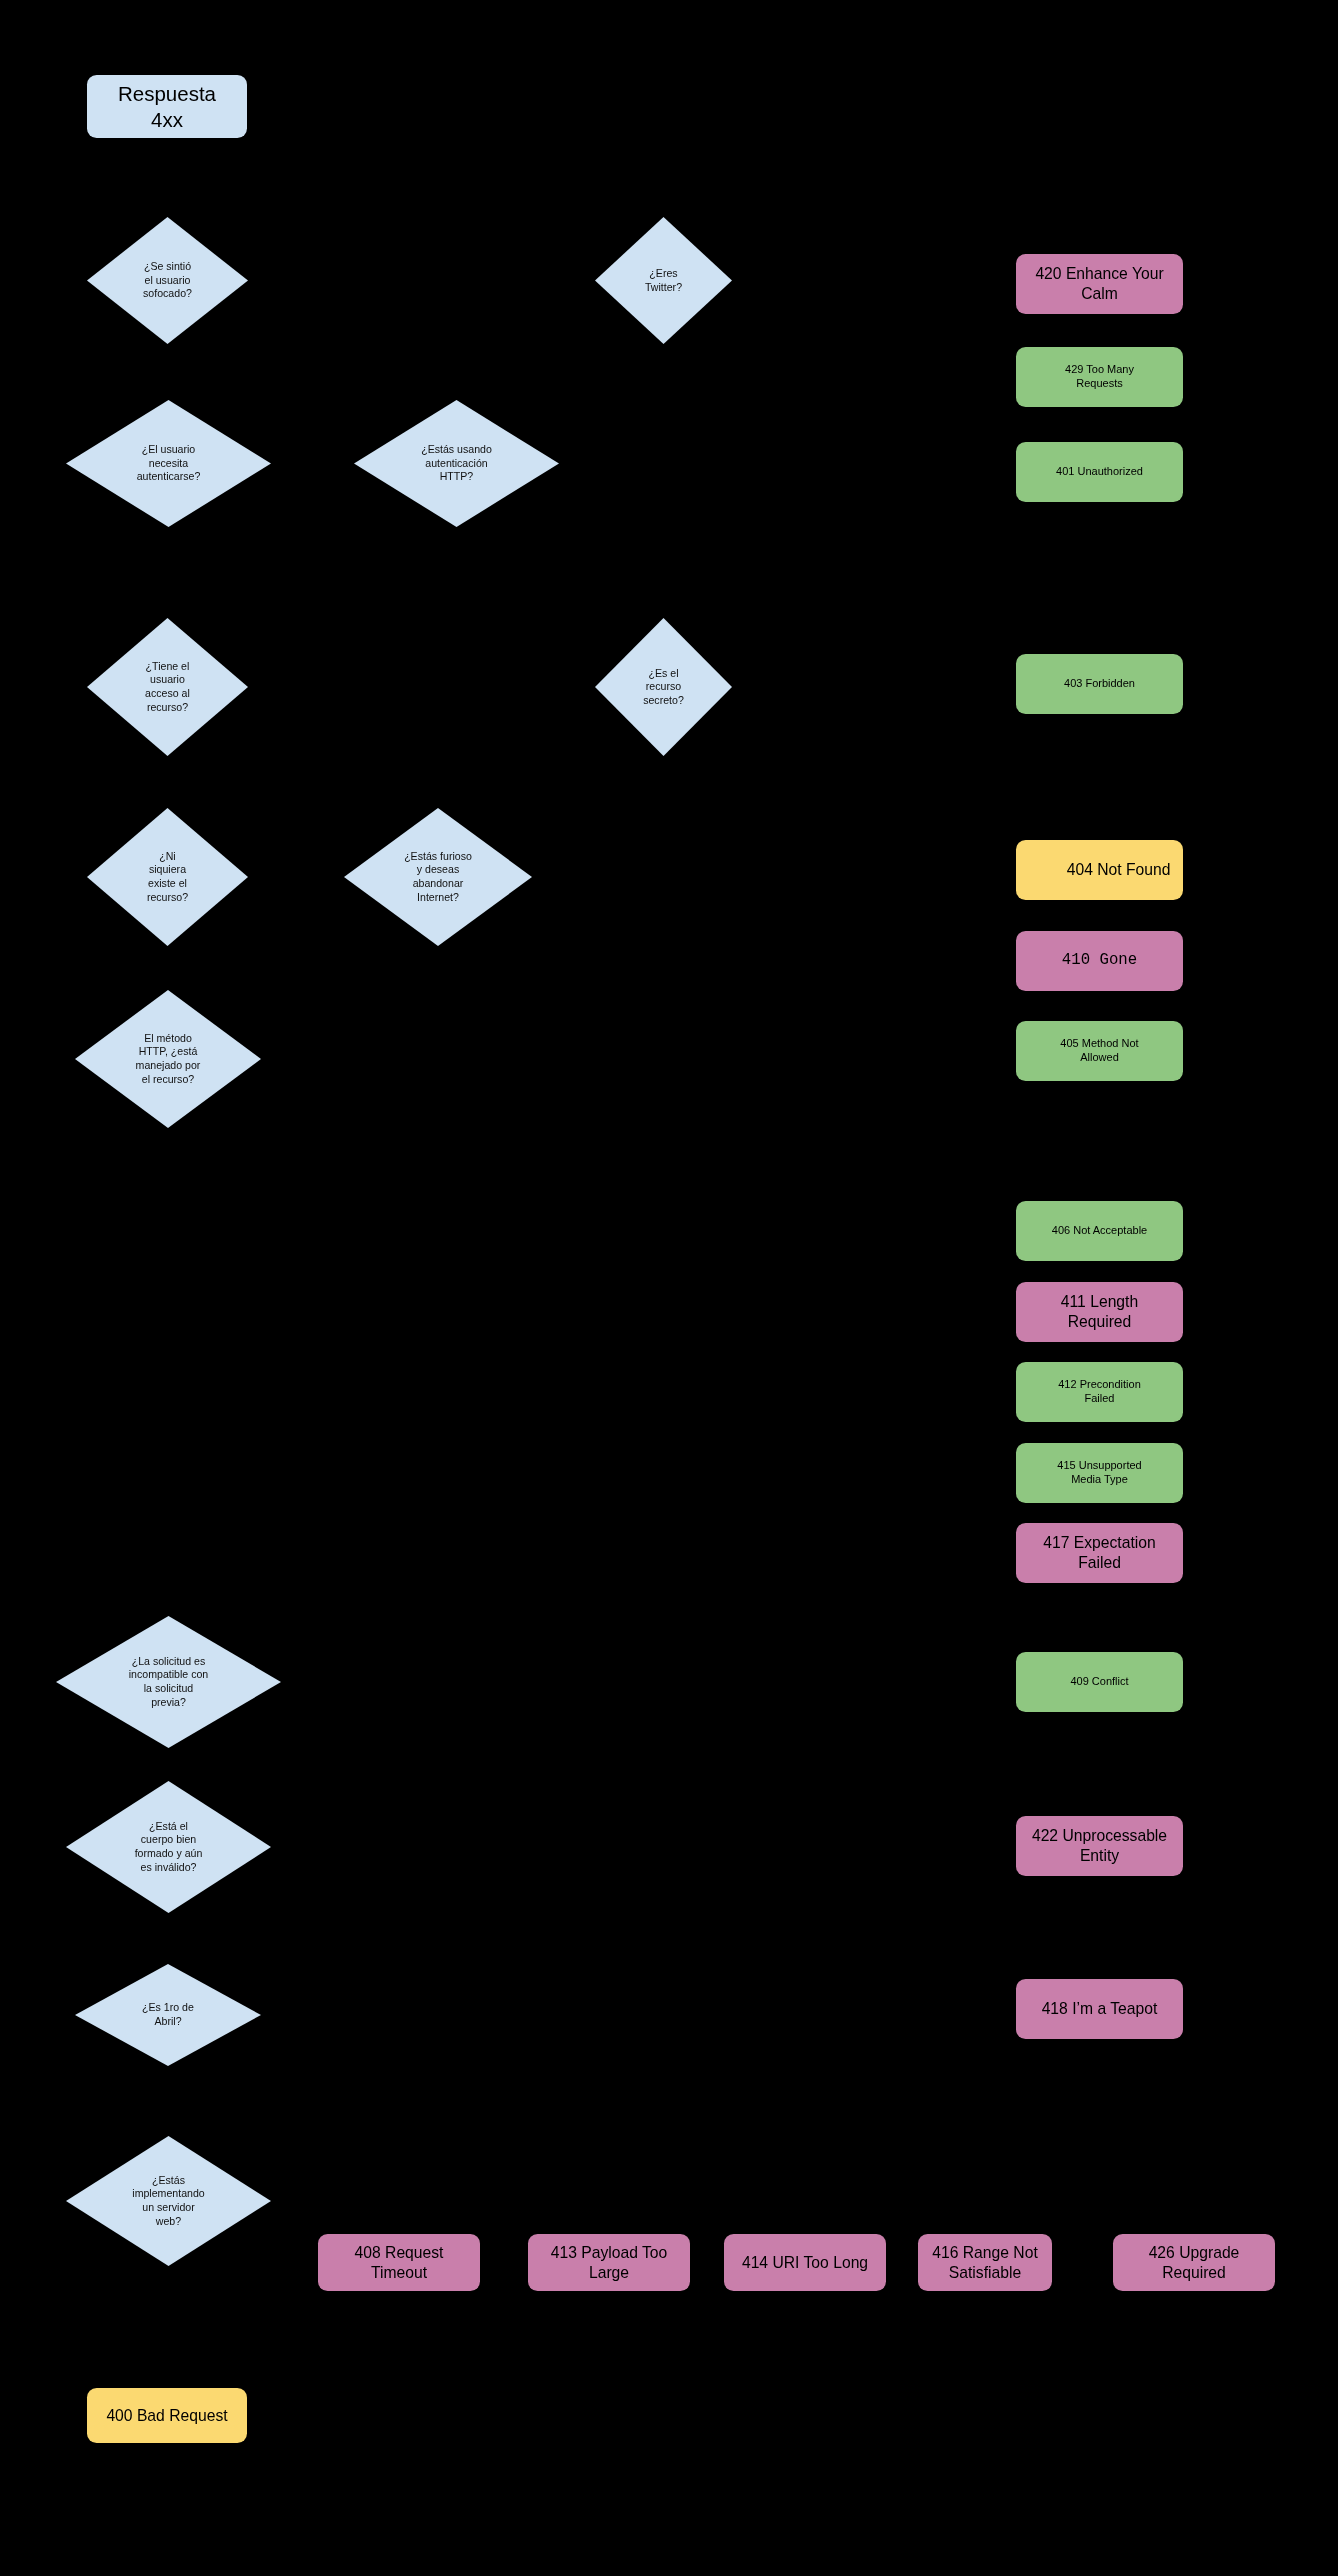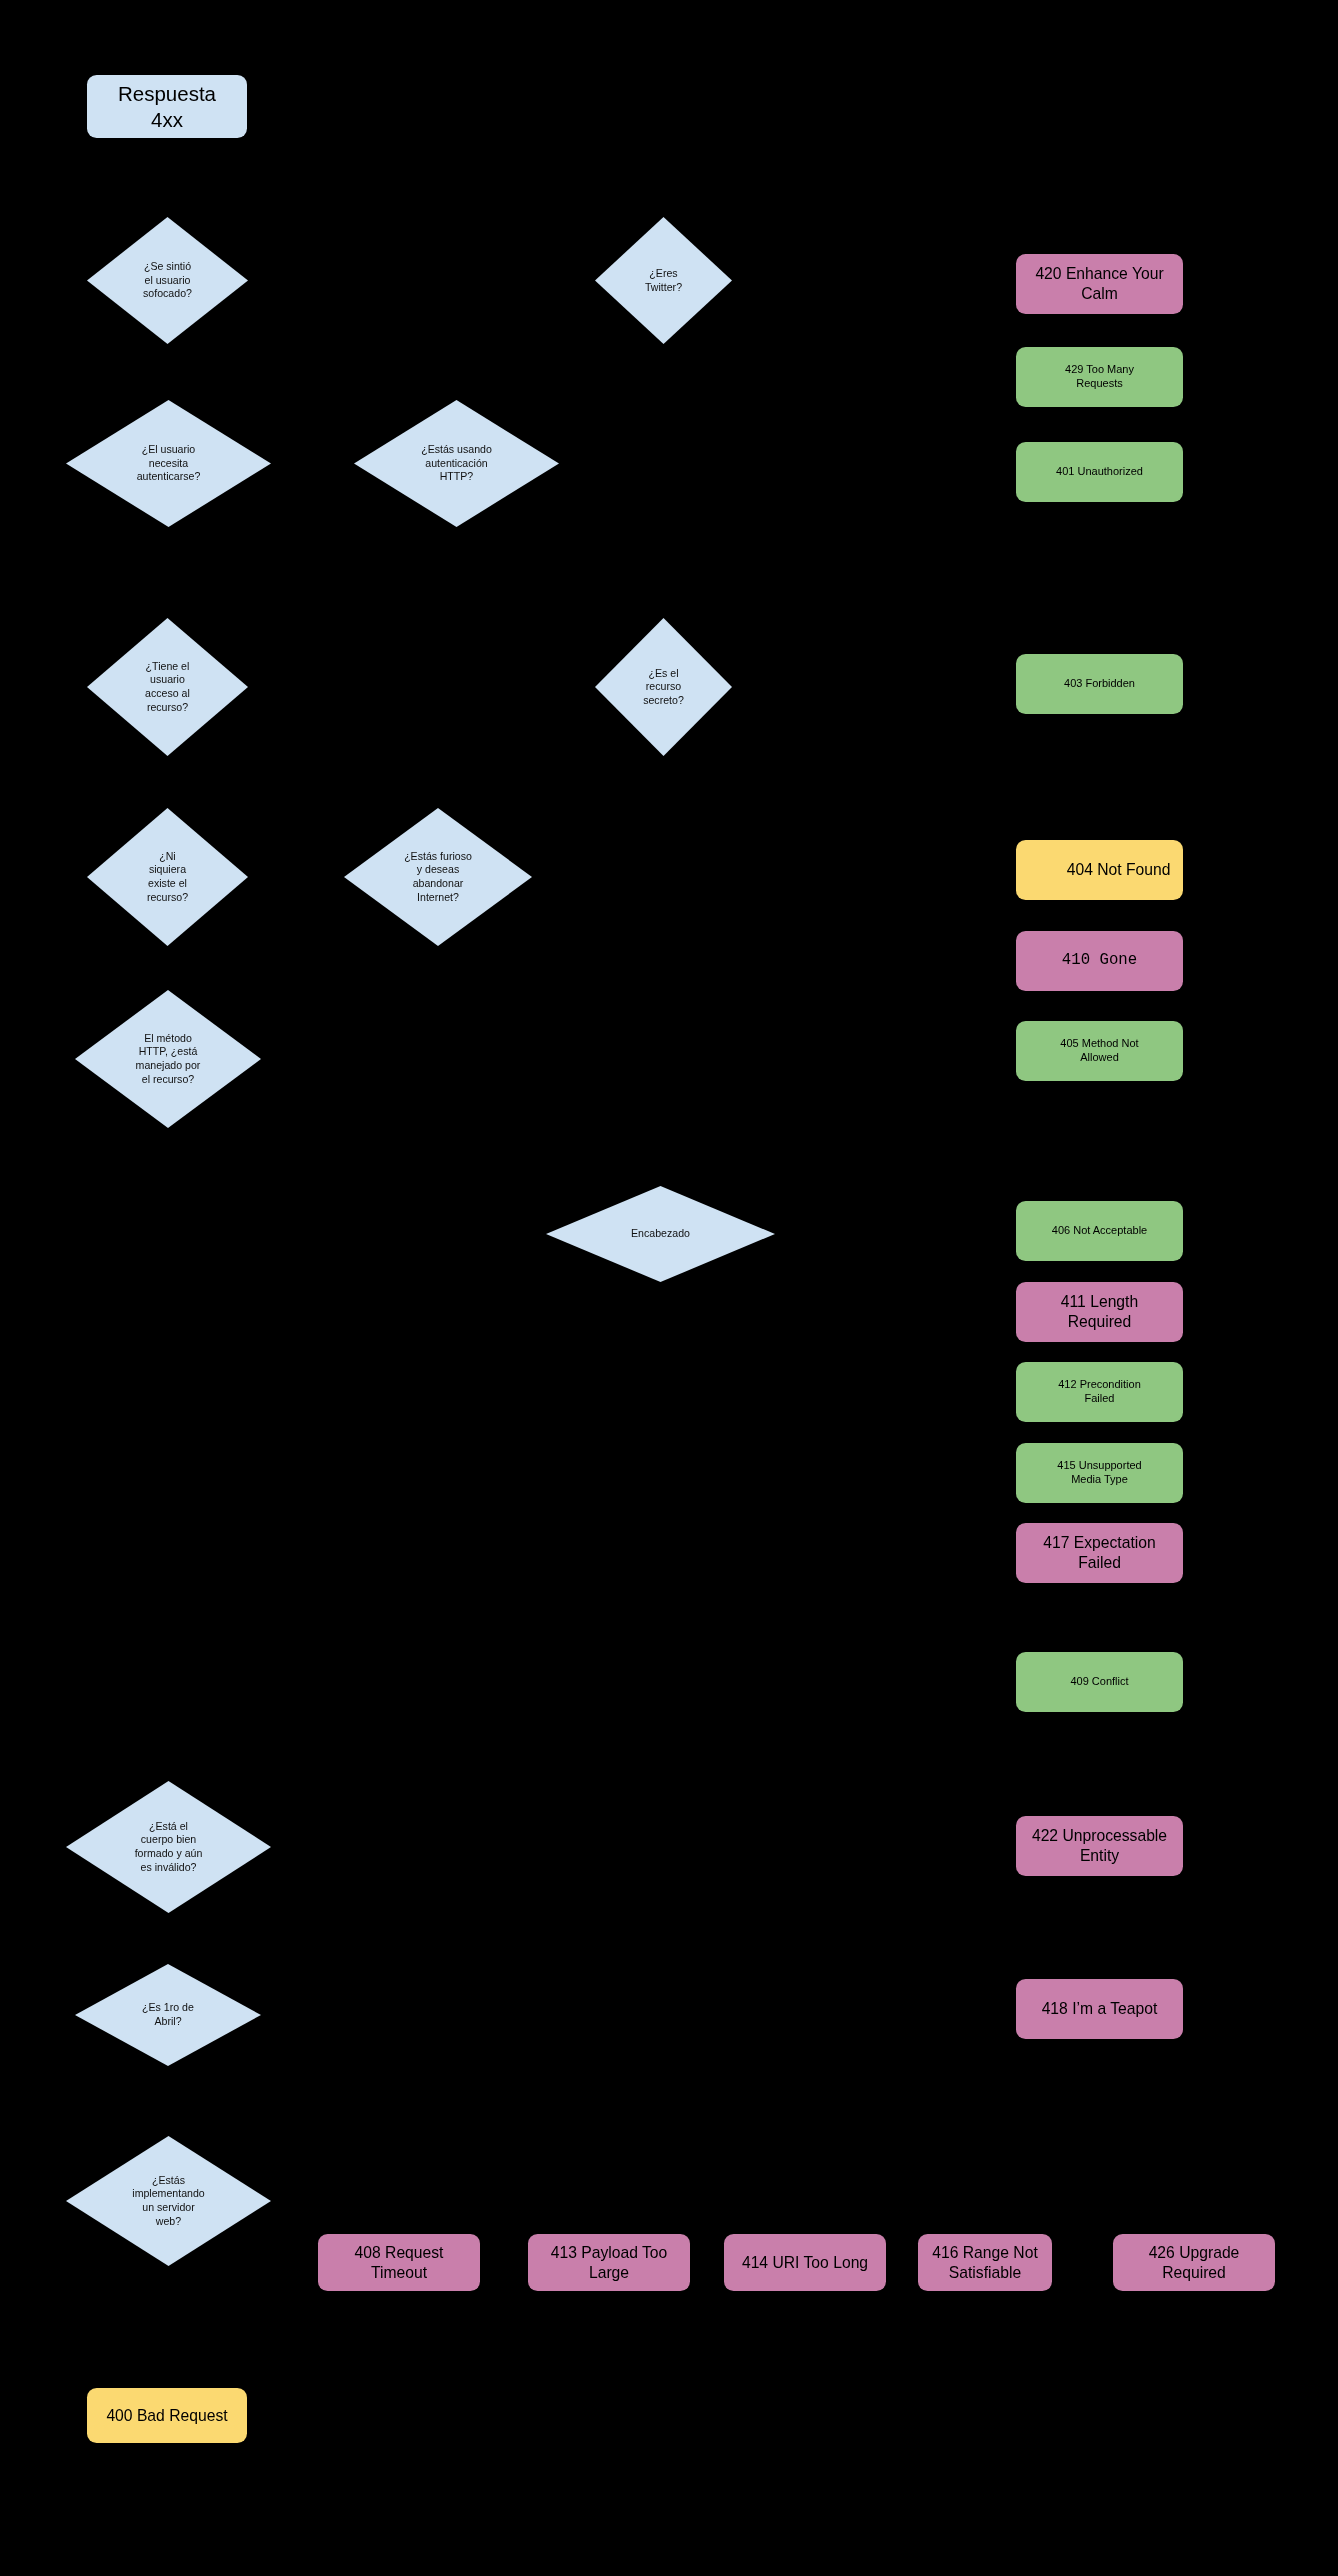--- a/index.html
+++ b/index.html
@@ -122,25 +122,25 @@
     <span class="shape"></span>
     <span class="dlabel fs15">¿Estás furioso<br>y deseas<br>abandonar<br>Internet?</span>
   </div>
 
   <div class="diamond" style="left:75px; top:990px; width:186px; height:138px;">
     <span class="shape"></span>
     <span class="dlabel fs15">El método<br>HTTP, ¿está<br>manejado por<br>el recurso?</span>
   </div>
 
 
-  <div class="diamond" style="left:546px; top:1186px; width:229px; height:96px;">
-    <span class="shape"></span>
-    <span class="dlabel fs15">Encabezado</span>
-  </div>
-
+
+  <div class="diamond" style="left:56px; top:1616px; width:225px; height:132px;">
+    <span class="shape"></span>
+    <span class="dlabel fs15">¿La solicitud es<br>incompatible con<br>la solicitud<br>previa?</span>
+  </div>
 
   <div class="diamond" style="left:66px; top:1781px; width:205px; height:132px;">
     <span class="shape"></span>
     <span class="dlabel fs15">¿Está el<br>cuerpo bien<br>formado y aún<br>es inválido?</span>
   </div>
 
   <div class="diamond" style="left:75px; top:1964px; width:186px; height:102px;">
     <span class="shape"></span>
     <span class="dlabel fs15">¿Es 1ro de<br>Abril?</span>
   </div>

